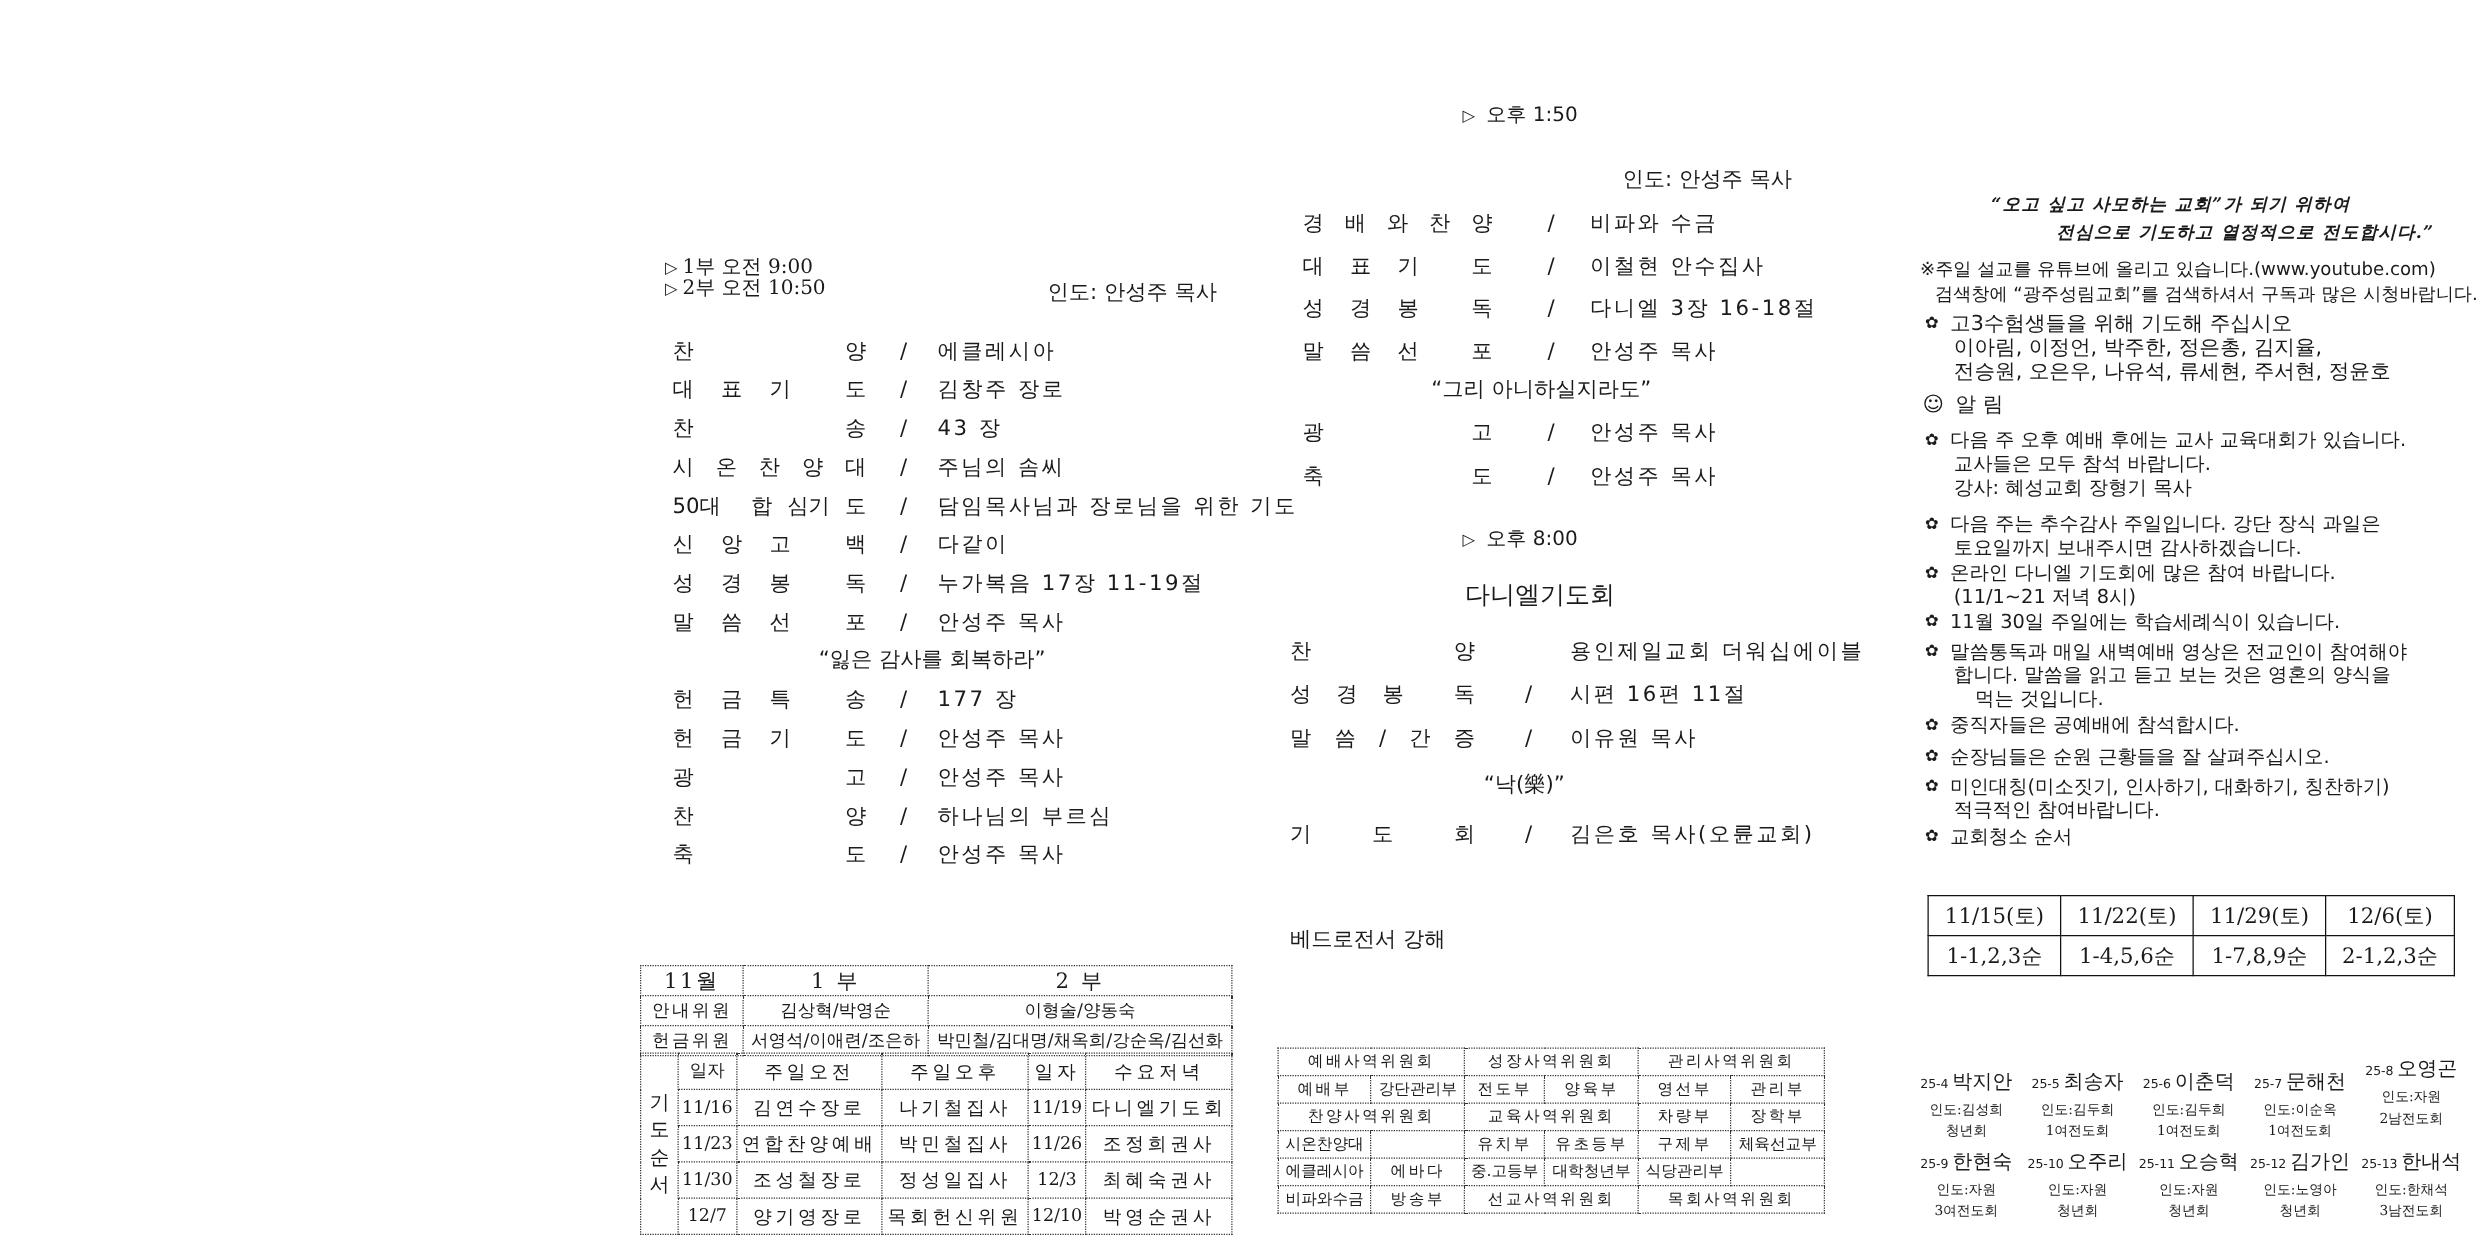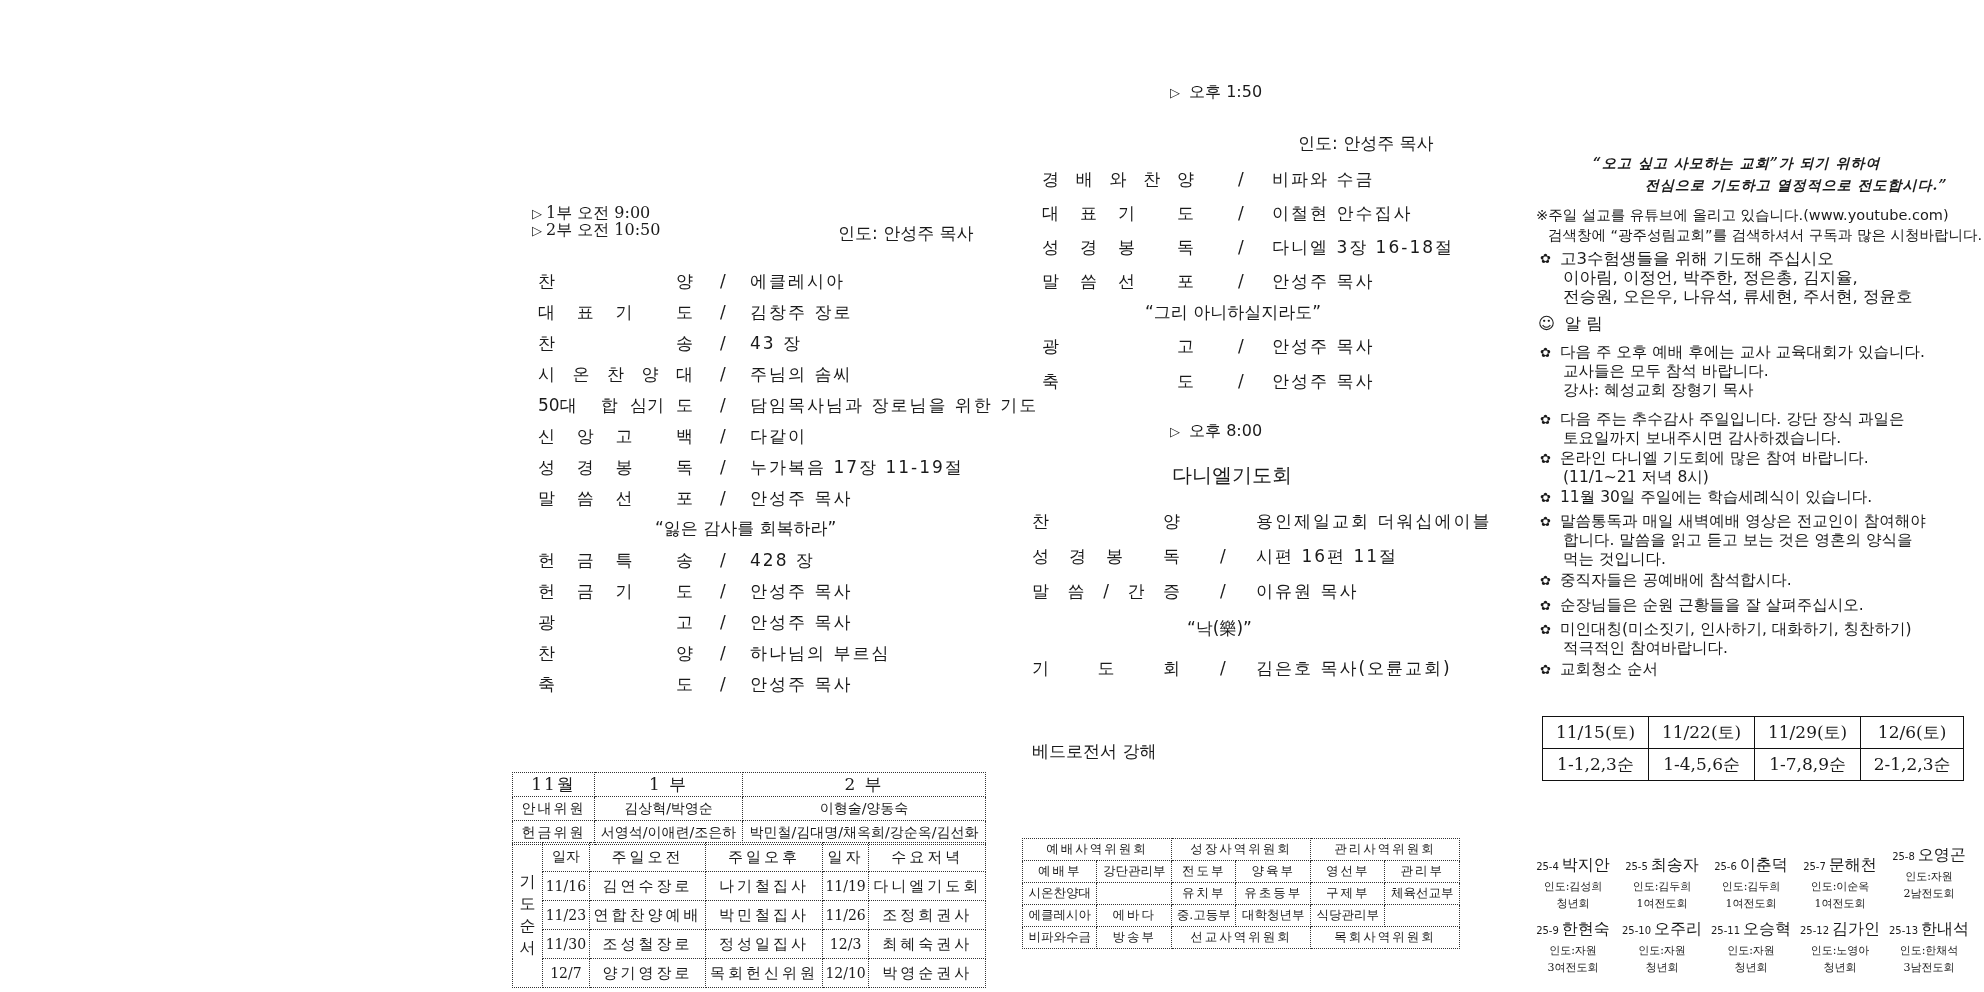--- a/index.html
+++ b/index.html
@@ -152,21 +152,21 @@
   <div id="morning-items-after">
       <div class="order-row sans" style="left: 538px; top: 547px; width: 450px;">
         <div class="lbl" style="width: 155px;">
           <span>헌</span>
           <span>금</span>
           <span>특</span>
           <span></span>
           <span>송</span>
         </div>
         <span class="sep" style="left: 182px;">/</span>
-        <span class="val" style="left: 212px;">428 장</span>
+        <span class="val" style="left: 212px;">177 장</span>
       </div>
       <div class="order-row sans" style="left: 538px; top: 578px; width: 450px;">
         <div class="lbl" style="width: 155px;">
           <span>헌</span>
           <span>금</span>
           <span>기</span>
           <span></span>
           <span>도</span>
         </div>
         <span class="sep" style="left: 182px;">/</span>
@@ -420,20 +420,26 @@
       </tr>
       <tr>
         <td>예배부</td>
         <td class="tight">강단관리부</td>
         <td>전도부</td>
         <td>양육부</td>
         <td>영선부</td>
         <td>관리부</td>
       </tr>
       <tr>
+        <td colspan="2">찬양사역위원회</td>
+        <td colspan="2">교육사역위원회</td>
+        <td>차량부</td>
+        <td>장학부</td>
+      </tr>
+      <tr>
         <td class="tight">시온찬양대</td>
         <td></td>
         <td>유치부</td>
         <td>유초등부</td>
         <td>구제부</td>
         <td class="tight">체육선교부</td>
       </tr>
       <tr>
         <td class="tight">에클레시아</td>
         <td>에바다</td>
@@ -498,21 +504,21 @@
       <span class="flower">✿</span>
       <div class="txt">
         <div>11월 30일 주일에는 학습세례식이 있습니다.</div>
       </div>
     </div>
     <div class="notice sans" style="left: 1540px; top: 512px;">
       <span class="flower">✿</span>
       <div class="txt">
         <div>말씀통독과 매일 새벽예배 영상은 전교인이 참여해야</div>
         <div style="margin-left: 3px;">합니다. 말씀을 읽고 듣고 보는 것은 영혼의 양식을</div>
-        <div style="margin-left: 3px;">먹는 것입니다.</div>
+        <div style="margin-left: 20px;">먹는 것입니다.</div>
       </div>
     </div>
     <div class="notice sans" style="left: 1540px; top: 571px;">
       <span class="flower">✿</span>
       <div class="txt">
         <div>중직자들은 공예배에 참석합시다.</div>
       </div>
     </div>
     <div class="notice sans" style="left: 1540px; top: 596px;">
       <span class="flower">✿</span>

